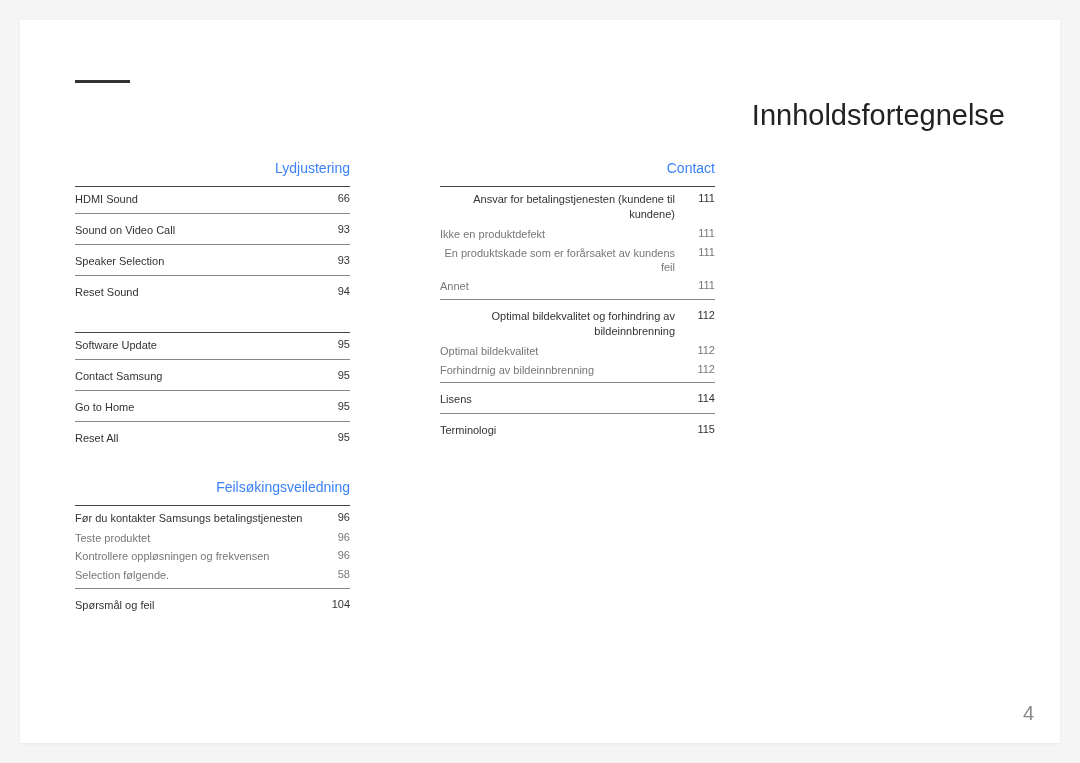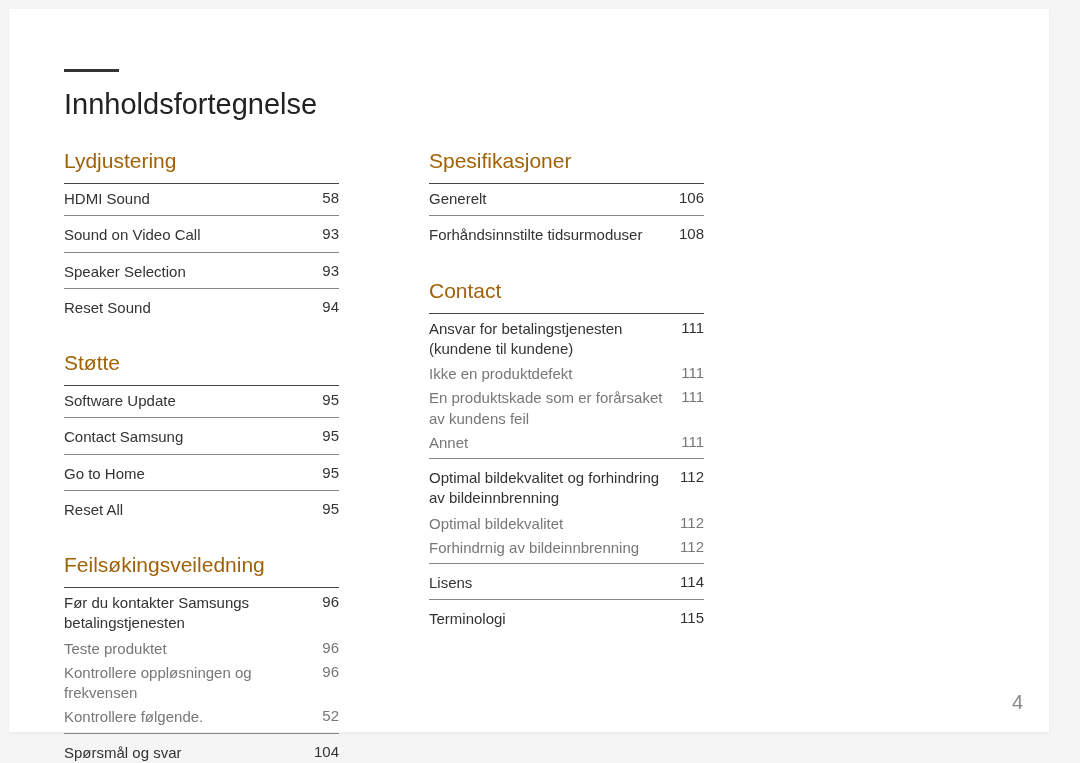--- a/index.html
+++ b/index.html
@@ -7,24 +7,25 @@
       font-family: Arial, Helvetica, sans-serif;
       background: #f5f5f5;
       width: 1080px;
       height: 763px;
       position: relative;
     }
     .page {
       background: #fff;
       width: 1040px;
       height: 723px;
-      margin: 9px;
+      margin: 20px;
       padding: 60px 55px 30px 55px;
       position: relative;
       box-shadow: 0 1px 3px rgba(0,0,0,0.06);
+      text-align: right;
     }
     .title-bar {
       width: 55px;
       height: 3px;
       background: #333;
       margin-bottom: 16px;
     }
     .page-title {
       font-size: 29px;
       font-weight: 400;
@@ -32,33 +33,33 @@
       margin-bottom: 28px;
     }
     .columns {
       display: flex;
       gap: 90px;
     }
     .col {
       width: 275px;
     }
     .section-title {
-      font-size: 21px;
-      color: #a16207;
+      font-size: 14px;
+      color: #3b82f6;
       font-weight: 400;
       margin-bottom: 10px;
     }
     .group {
       border-top: 1px solid #444;
       margin-bottom: 6px;
     }
     .row {
       display: flex;
       justify-content: space-between;
-      font-size: 15px;
+      font-size: 11px;
       color: #333;
       padding: 5px 0 3px 0;
       gap: 6px;
     }
     .row .label { max-width: 235px; line-height: 1.35; }
     .row .page-no { flex-shrink: 0; padding-left: 6px; }
     .row.sub { color: #777; padding: 2px 0; }
     .divider {
       border-top: 1px solid #888;
       margin: 3px 0 4px 0;
@@ -81,42 +82,41 @@
   <h1 class="page-title">Innholdsfortegnelse</h1>
 
   <div class="columns">
     <div class="col">
 
       <div class="section-block">
         <div class="section-title">Lydjustering</div>
         <div class="group">
           <div class="row">
               <span class="label">HDMI Sound</span>
-              <span class="page-no">58</span>
+              <span class="page-no">66</span>
             </div>
           <div class="divider"></div>
           <div class="row">
               <span class="label">Sound on Video Call</span>
               <span class="page-no">93</span>
             </div>
           <div class="divider"></div>
           <div class="row">
               <span class="label">Speaker Selection</span>
               <span class="page-no">93</span>
             </div>
           <div class="divider"></div>
           <div class="row">
               <span class="label">Reset Sound</span>
               <span class="page-no">94</span>
             </div>
         </div>
       </div>
 
       <div class="section-block">
-        <div class="section-title">Støtte</div>
         <div class="group">
           <div class="row">
               <span class="label">Software Update</span>
               <span class="page-no">95</span>
             </div>
           <div class="divider"></div>
           <div class="row">
               <span class="label">Contact Samsung</span>
               <span class="page-no">95</span>
             </div>
@@ -142,49 +142,35 @@
             </div>
           <div class="row sub">
               <span class="label">Teste produktet</span>
               <span class="page-no">96</span>
             </div>
           <div class="row sub">
               <span class="label">Kontrollere oppløsningen og frekvensen</span>
               <span class="page-no">96</span>
             </div>
           <div class="row sub">
-              <span class="label">Kontrollere følgende.</span>
-              <span class="page-no">52</span>
-            </div>
-          <div class="divider"></div>
-          <div class="row">
-              <span class="label">Spørsmål og svar</span>
+              <span class="label">Selection følgende.</span>
+              <span class="page-no">58</span>
+            </div>
+          <div class="divider"></div>
+          <div class="row">
+              <span class="label">Spørsmål og feil</span>
               <span class="page-no">104</span>
             </div>
         </div>
       </div>
 
     </div>
 
     <div class="col">
 
-      <div class="section-block">
-        <div class="section-title">Spesifikasjoner</div>
-        <div class="group">
-          <div class="row">
-              <span class="label">Generelt</span>
-              <span class="page-no">106</span>
-            </div>
-          <div class="divider"></div>
-          <div class="row">
-              <span class="label">Forhåndsinnstilte tidsurmoduser</span>
-              <span class="page-no">108</span>
-            </div>
-        </div>
-      </div>
 
       <div class="section-block">
         <div class="section-title">Contact</div>
         <div class="group">
           <div class="row">
               <span class="label">Ansvar for betalingstjenesten (kundene til kundene)</span>
               <span class="page-no">111</span>
             </div>
           <div class="row sub">
               <span class="label">Ikke en produktdefekt</span>

